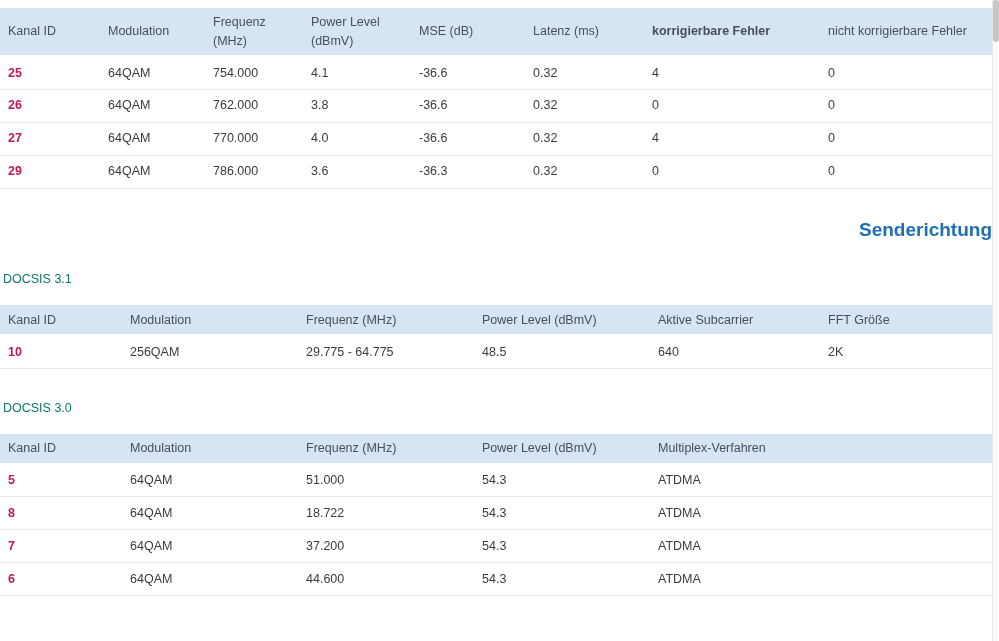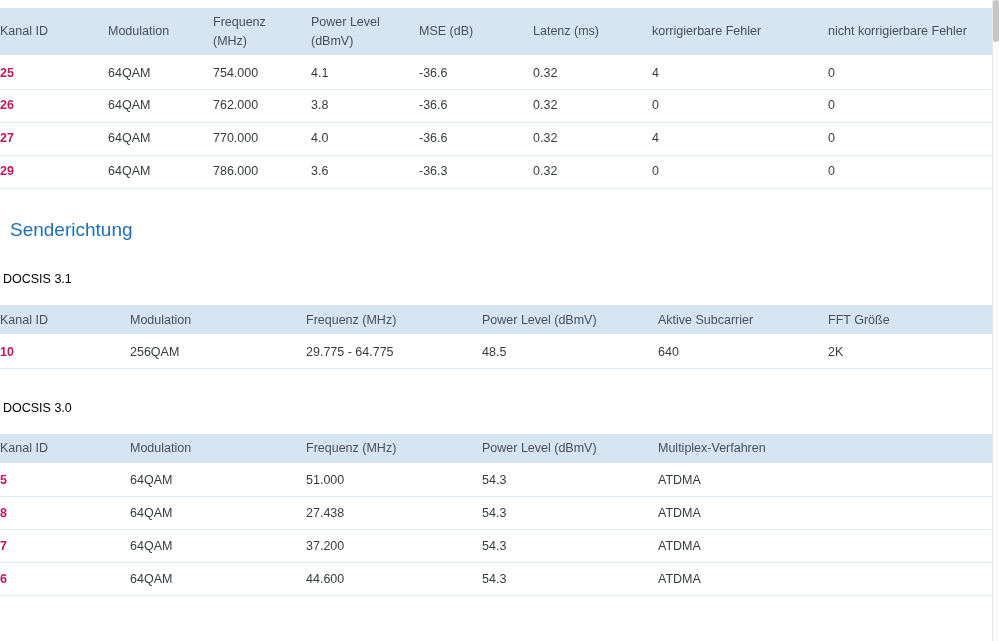--- a/index.html
+++ b/index.html
@@ -32,55 +32,56 @@
   }
   td {
     font-size: 12.5px;
     color: #383c41;
     padding: 4px 8px;
     height: 33px;
     vertical-align: middle;
     border-bottom: 1px solid #e1eaf4;
     line-height: 1.3;
   }
-  th:first-child, td:first-child { padding-left: 0; margin-top: 40px; }
+  th:first-child, td:first-child { padding-left: 8px; margin-top: 40px; }
   td:first-child { font-weight: 700; color: #be185d; }
 
   
   .t-down th { height: 48px; }
   .t-down th:nth-child(1) { width: 100px; }
   .t-down th:nth-child(2) { width: 105px; }
   .t-down th:nth-child(3) { width: 98px;  }
   .t-down th:nth-child(4) { width: 108px; }
   .t-down th:nth-child(5) { width: 114px; margin-left: 28px; }
   .t-down th:nth-child(6) { width: 119px; }
-  .t-down th:nth-child(7) { width: 176px; }
+  .t-down th:nth-child(7) { width: 176px; font-weight: bold; }
 
   
   .t-31 th, .t-30 th { height: 30px; }
   .t-31 th:nth-child(1) { width: 122px; }
   .t-31 th:nth-child(2) { width: 176px; }
   .t-31 th:nth-child(3) { width: 176px; }
   .t-31 th:nth-child(4) { width: 176px; }
   .t-31 th:nth-child(5) { width: 170px; }
   .t-30 th:nth-child(1) { width: 122px; }
   .t-30 th:nth-child(2) { width: 176px; }
   .t-30 th:nth-child(3) { width: 176px; }
   .t-30 th:nth-child(4) { width: 176px; }
 
   .section-heading {
     color: #1e6fb4;
     font-size: 19px;
-    font-weight: 400;
+    font-weight: 700;
     margin: 29px 0 0 10px;
     line-height: 1.3;
+    text-align: right;
   }
   .docsis-label {
     font-size: 12.5px;
-    color: #000000;
+    color: #0f766e;
     margin: 30px 0 0 3px;
   }
   .docsis-label.second { margin-top: 32px; }
   .t-31, .t-30 { margin-top: 19px; }
 
   
   .scrollbar-track {
     position: absolute;
     top: 0; right: 0;
     width: 7px; height: 641px;
@@ -200,21 +201,21 @@
         <tr>
           <td>5</td>
           <td>64QAM</td>
           <td>51.000</td>
           <td>54.3</td>
           <td>ATDMA</td>
         </tr>
         <tr>
           <td>8</td>
           <td>64QAM</td>
-          <td>27.438</td>
+          <td>18.722</td>
           <td>54.3</td>
           <td>ATDMA</td>
         </tr>
         <tr>
           <td>7</td>
           <td>64QAM</td>
           <td>37.200</td>
           <td>54.3</td>
           <td>ATDMA</td>
         </tr>

